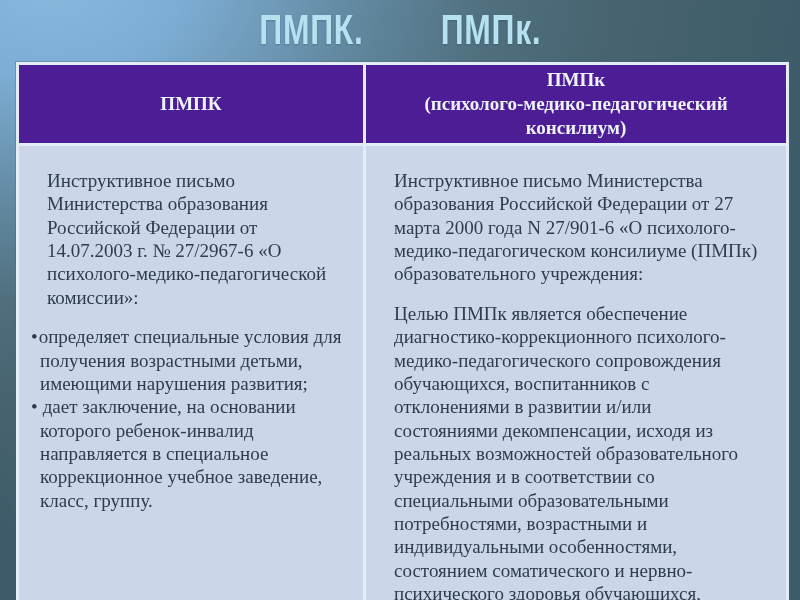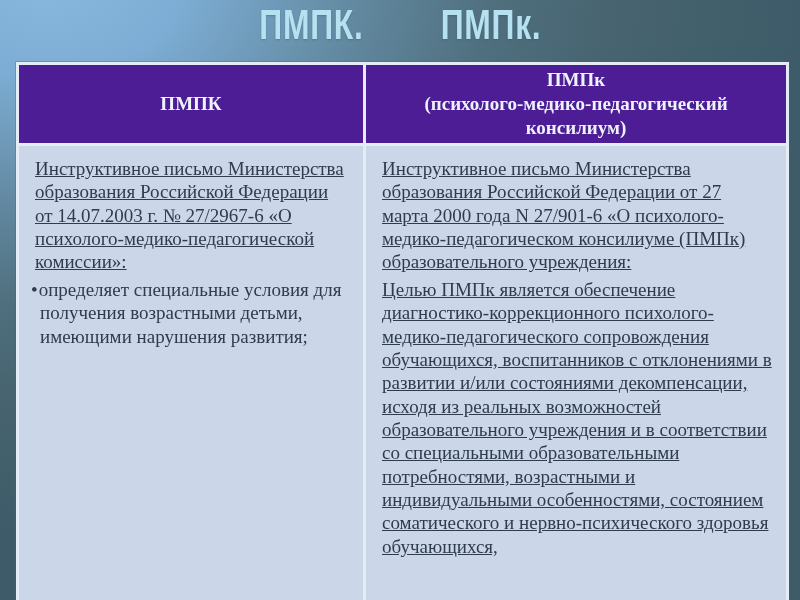--- a/index.html
+++ b/index.html
@@ -11,21 +11,21 @@
         #8ab9de 0%, #7dadd4 18%, #638aa2 40%, #50707f 58%, #476470 74%, #3d5b68 100%);
     position: relative;
   }
 
   
   .title-row {
     position: absolute;
     left: 0; top: 0;
     width: 100%; height: 58px;
     display: flex;
-    align-items: flex-start;
+    align-items: center;
     justify-content: center;
     gap: 42px;
   }
   .title-word {
     font-family: "Liberation Sans", sans-serif;
     font-weight: 700;
     font-size: 43px;
     letter-spacing: 1px;
     color: #b5e1f1;
     transform: scaleX(0.74);
@@ -60,21 +60,21 @@
     padding: 4px 10px;
   }
   .body-cell {
     background: #cbd7e9;
     color: #2e3c4b;
     font-size: 19px;
     line-height: 1.23;
     padding: 7px 10px 0 12px;
     overflow: hidden;
   }
-  .body-cell p { margin: 4px; text-decoration: underline; }
+  .body-cell p { margin: 16px; }
   .bullet-item {
     padding-left: 9px;
     text-indent: -9px;
   }
   .bullet-item .marker { padding-right: 1px; }
   .bullet-item.spaced .marker { padding-right: 5px; }
 </style>
 </head>
 <body>
 
@@ -92,20 +92,23 @@
   <div class="hdr-cell">
     <div>ПМПк</div>
     <div>(психолого-медико-педагогический консилиум)</div>
   </div>
 
   <div class="body-cell">
     <p>Инструктивное письмо Министерства образования Российской Федерации от 14.07.2003 г. № 27/2967-6 «О психолого-медико-педагогической комиссии»:</p>
     <div class="bullet-item">
       <span class="marker">•</span><span>определяет специальные условия для получения возрастными детьми, имеющими нарушения развития;</span>
     </div>
+    <div class="bullet-item spaced">
+      <span class="marker">•</span><span>дает заключение, на основании которого ребенок-инвалид направляется в специальное коррекционное учебное заведение, класс, группу.</span>
+    </div>
   </div>
 
   <div class="body-cell">
     <p>Инструктивное письмо Министерства образования Российской Федерации от 27 марта 2000 года N 27/901-6 «О психолого-медико-педагогическом консилиуме (ПМПк) образовательного учреждения:</p>
     <p>Целью ПМПк является обеспечение диагностико-коррекционного психолого-медико-педагогического сопровождения обучающихся, воспитанников с отклонениями в развитии и/или состояниями декомпенсации, исходя из реальных возможностей образовательного учреждения и в соответствии со специальными образовательными потребностями, возрастными и индивидуальными особенностями, состоянием соматического и нервно-психического здоровья обучающихся,</p>
   </div>
 
 </div>
 
 </body></html>

